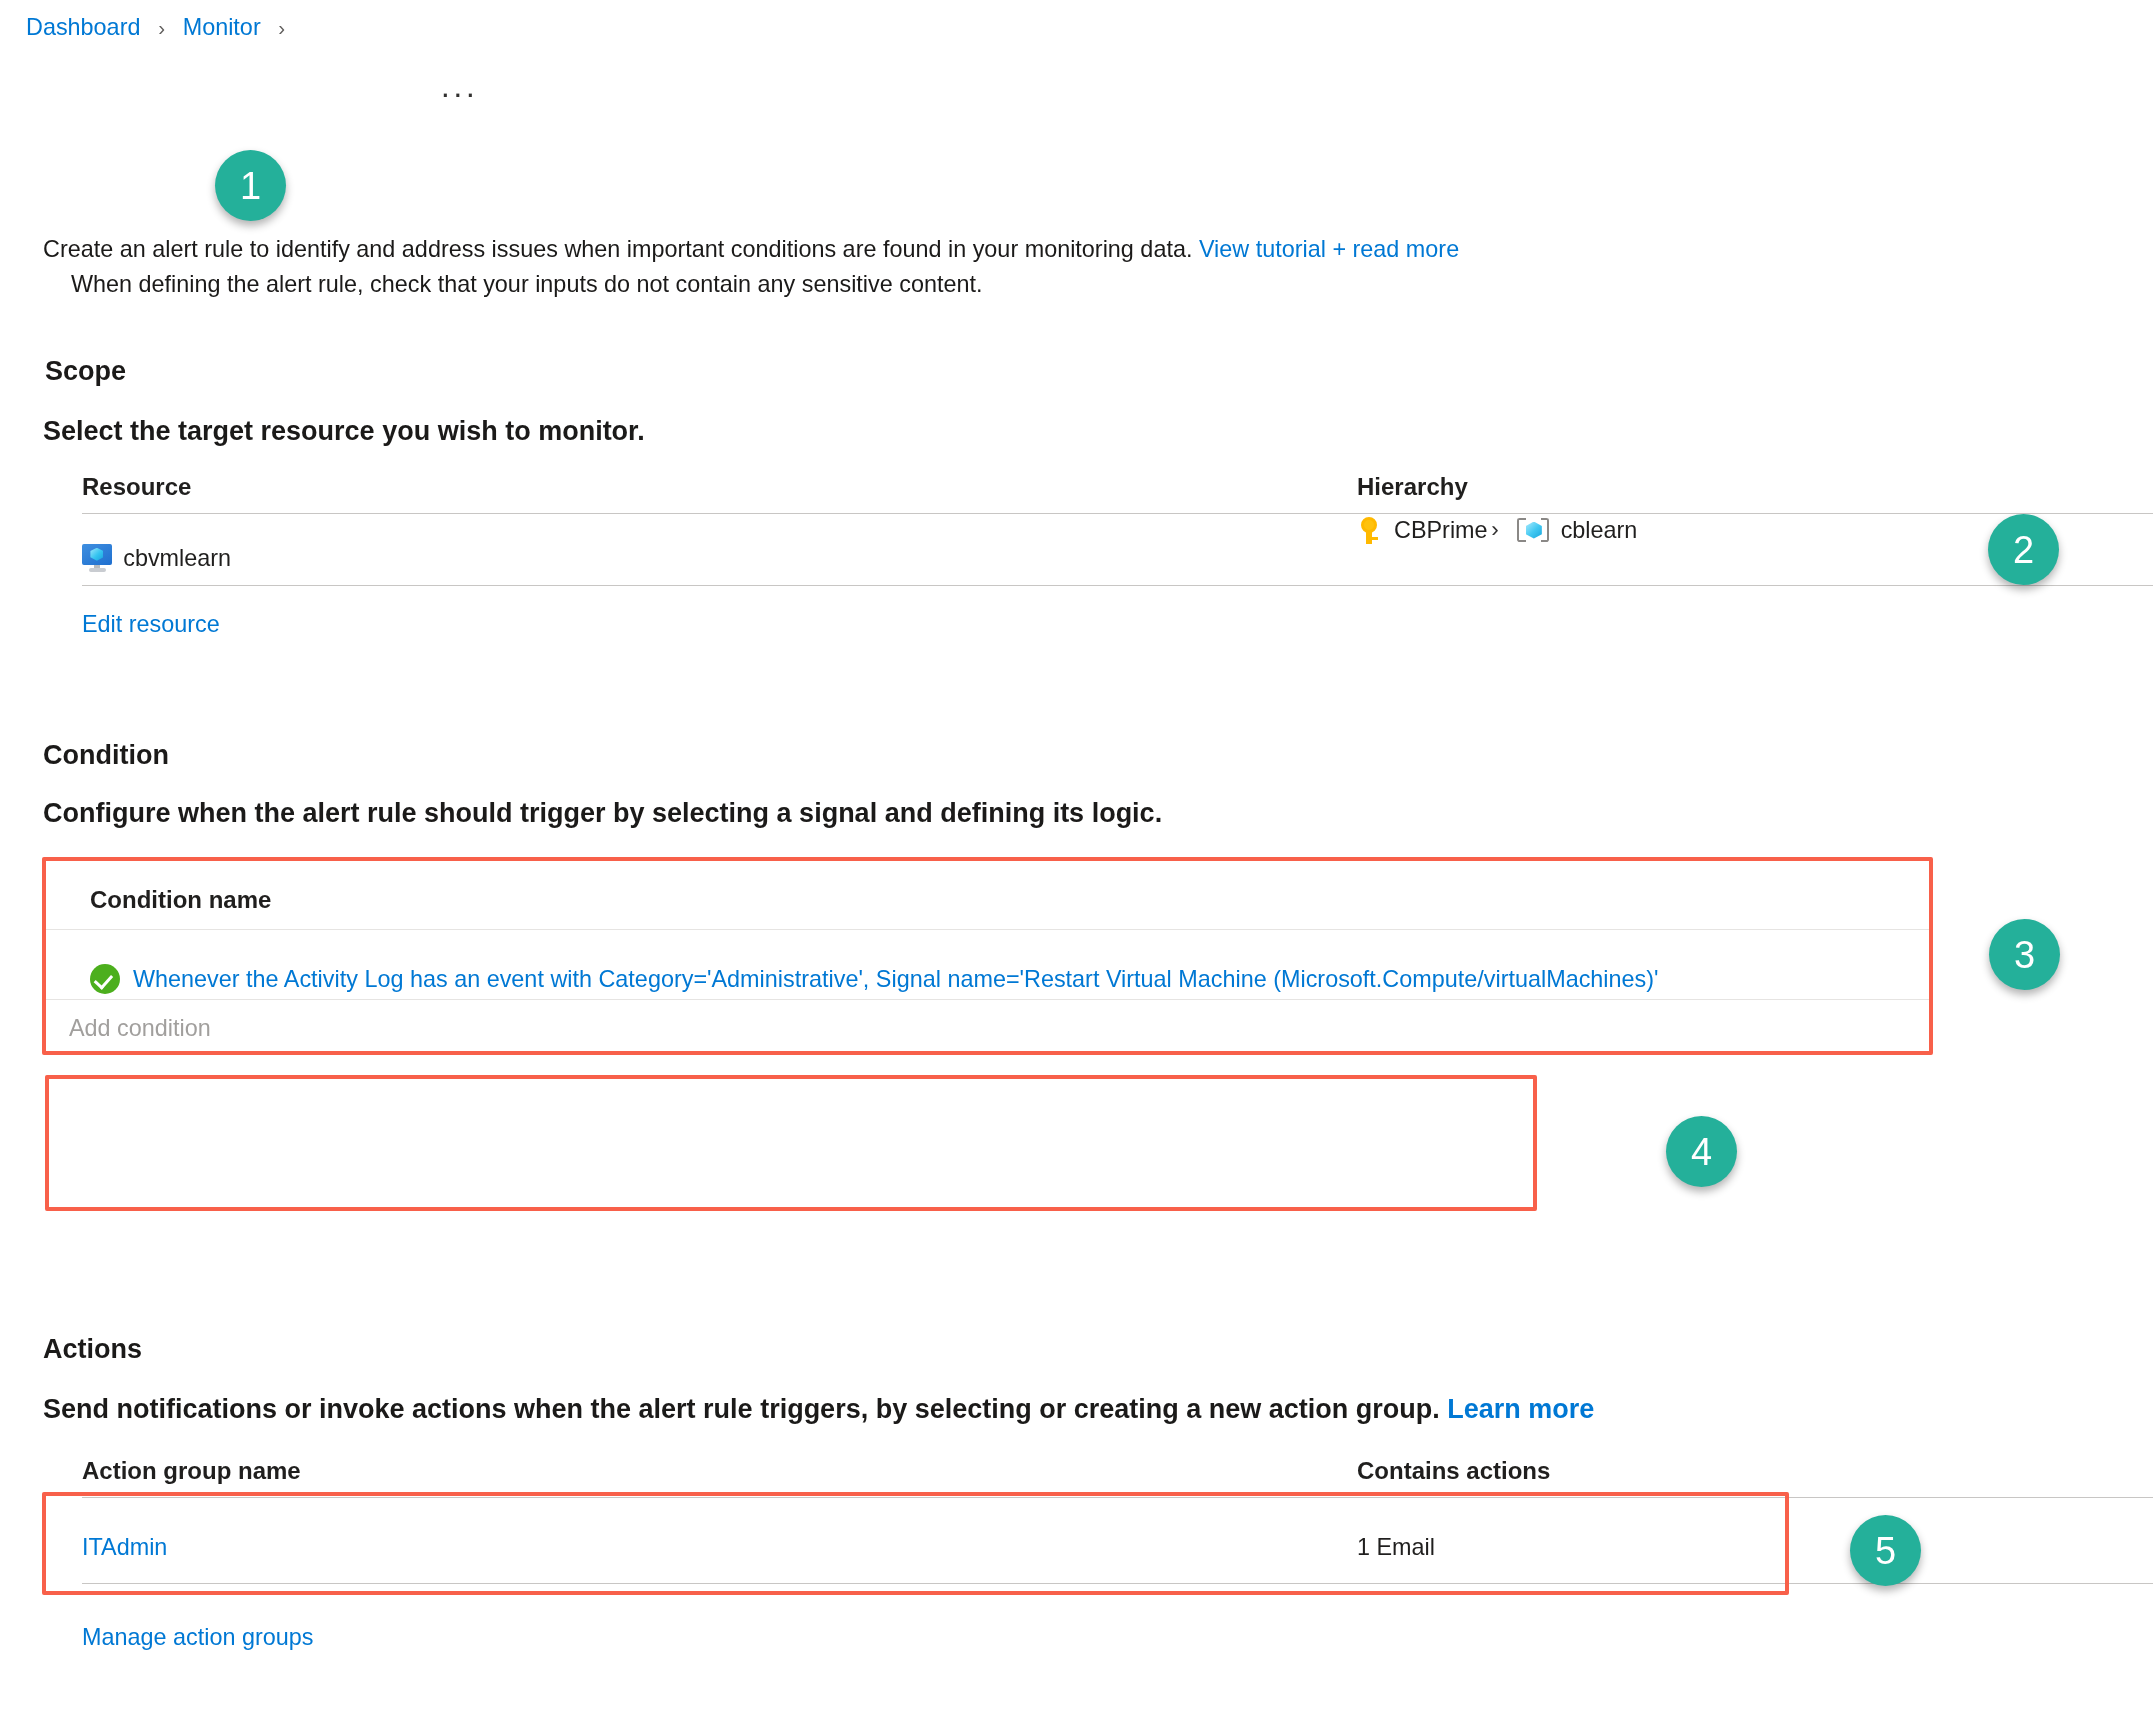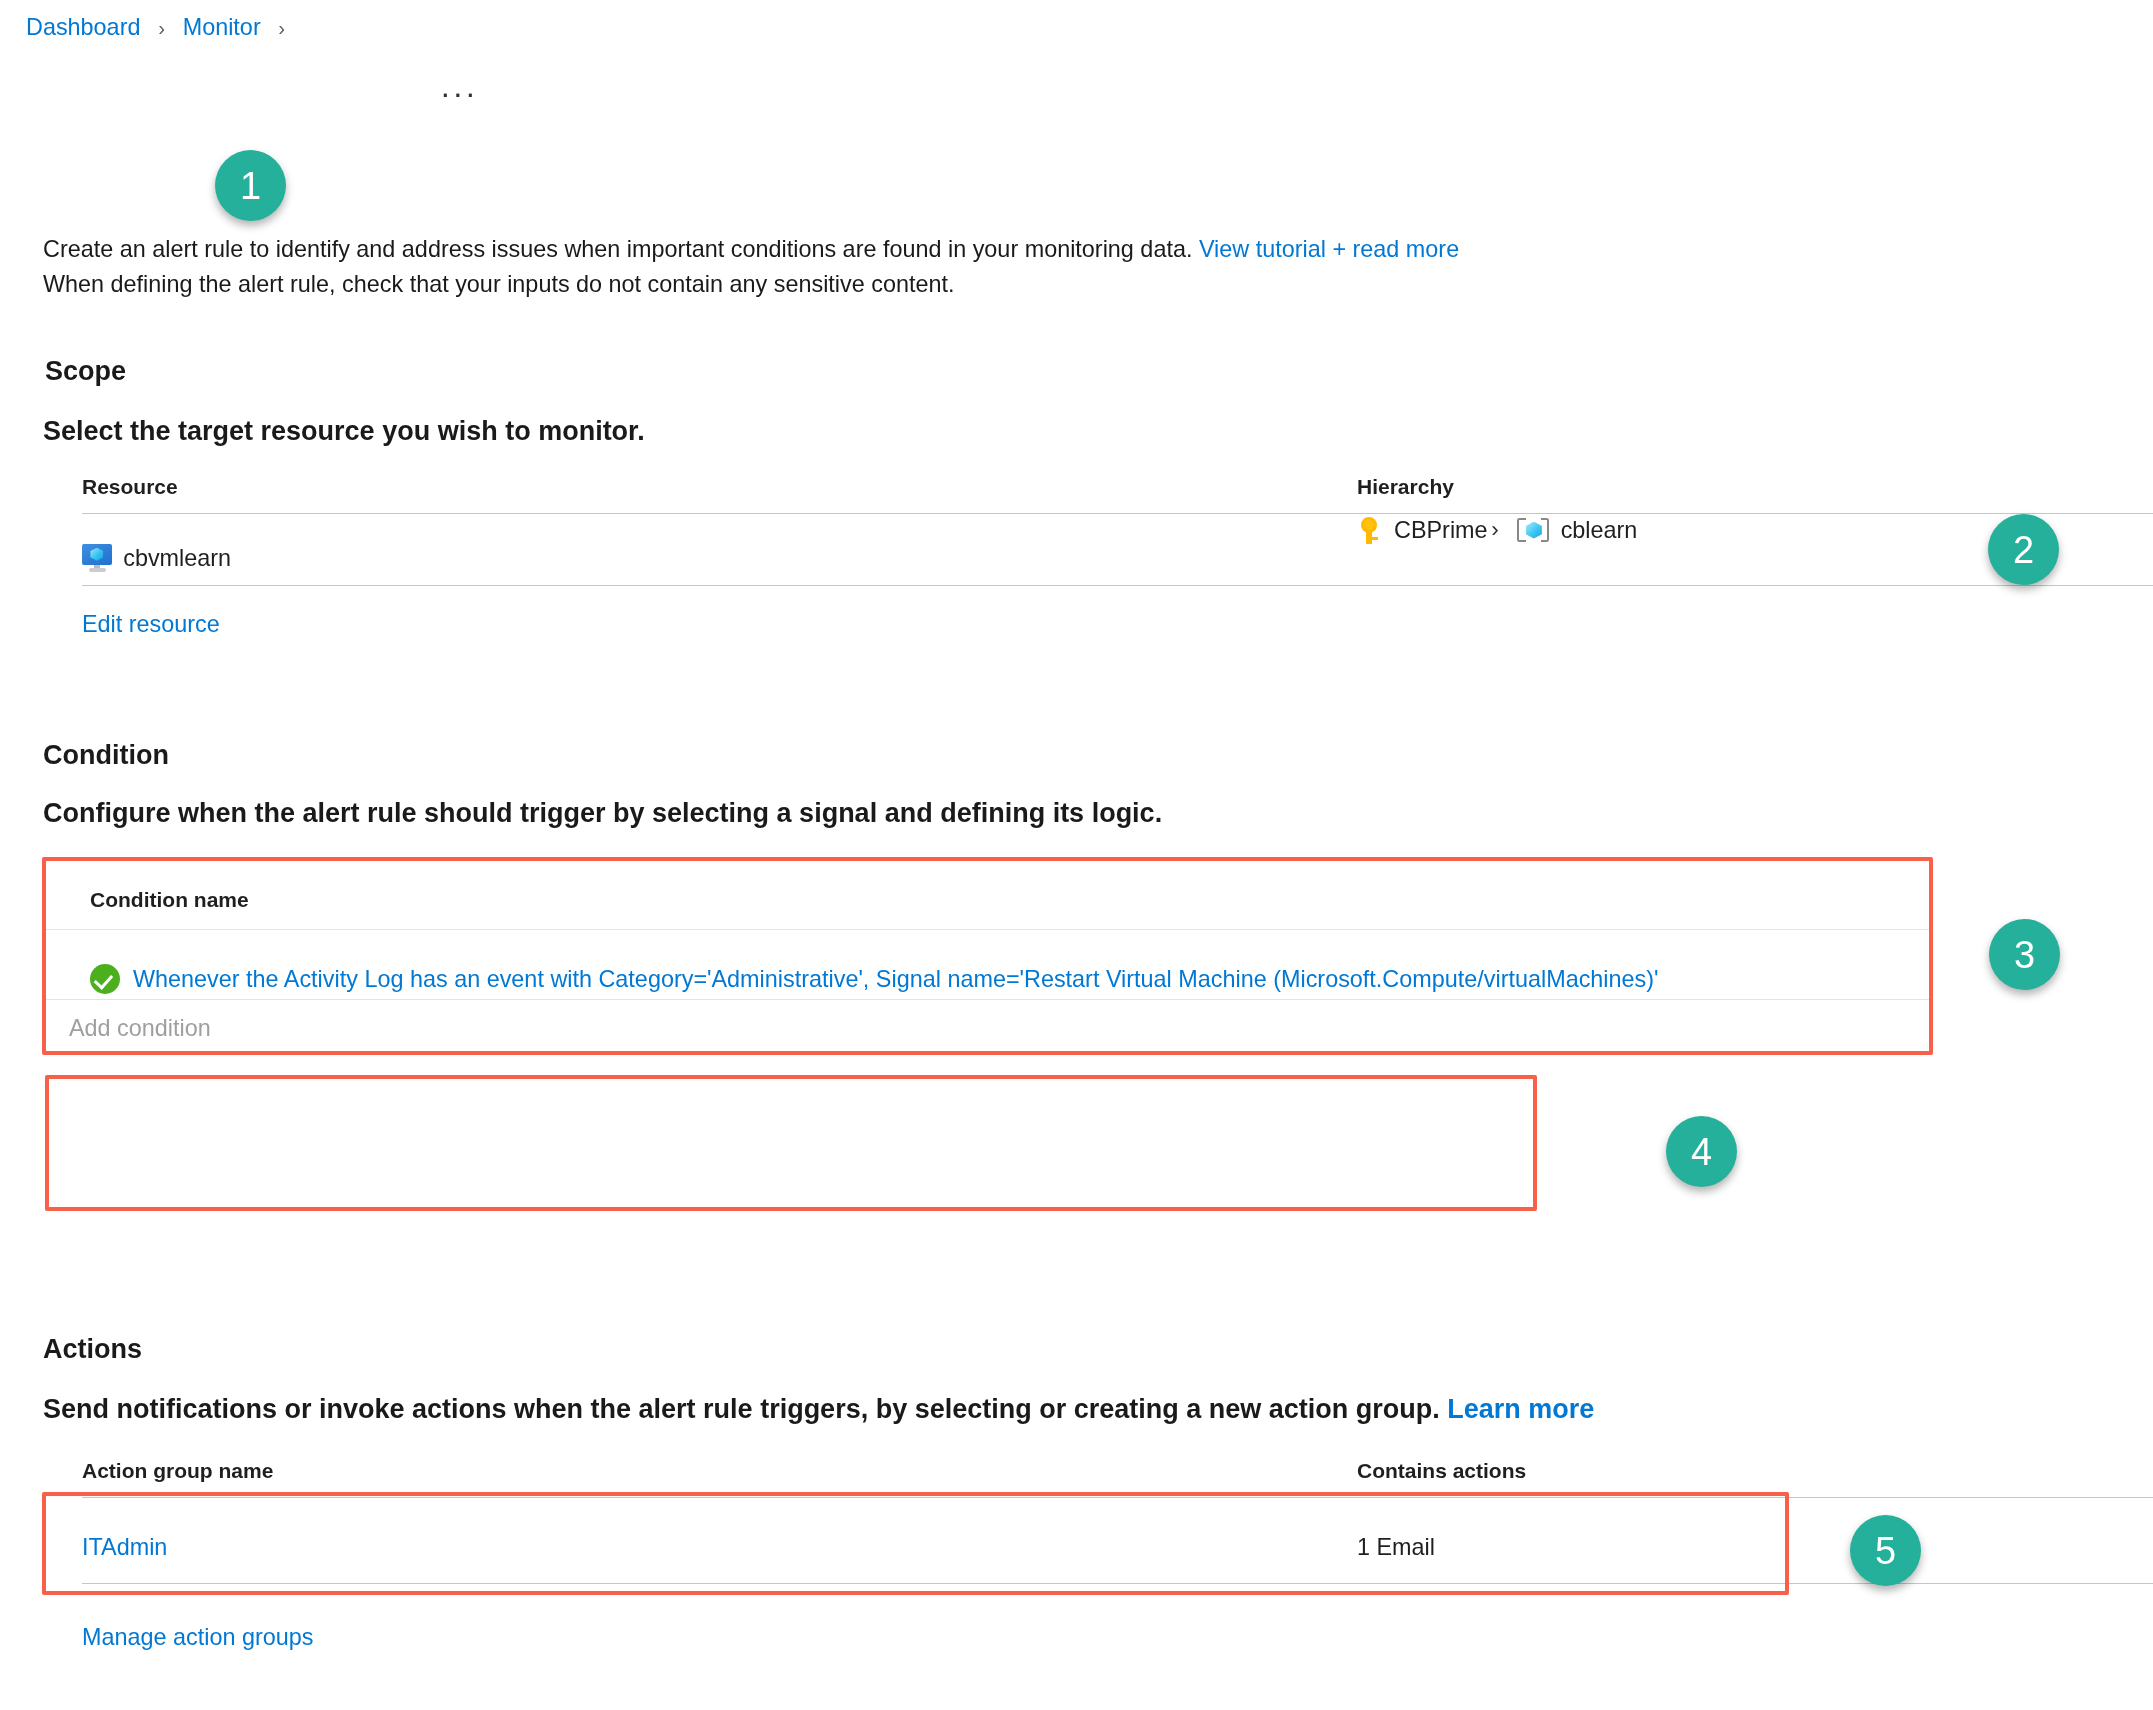--- a/index.html
+++ b/index.html
@@ -55,21 +55,21 @@
 
   
   .desc {
     position: absolute;
     left: 43px; top: 232px;
     font-size: 23.4px;
     line-height: 35px;
     color: #1b1a19;
     white-space: nowrap;
   }
-  .desc .l2 { display: block; }
+  .desc .l2 { display: block; margin-left: 28px; }
   .link { color: #0078d4; cursor: pointer; }
 
   
   .section-h {
     position: absolute;
     font-size: 27px;
     font-weight: 600;
     color: #1b1a19;
     line-height: 34px;
     white-space: nowrap;
@@ -79,21 +79,21 @@
     font-size: 27px;
     color: #1b1a19;
     line-height: 32px;
     white-space: nowrap;
     font-weight: bold;
   }
 
   
   .tbl-head {
     position: absolute;
-    font-size: 21px;
+    font-size: 24px;
     font-weight: 700;
     color: #201f1e;
     line-height: 28px;
     white-space: nowrap;
   }
   .rule {
     position: absolute;
     height: 0.9px;
     background: #c8c6c4;
   }

